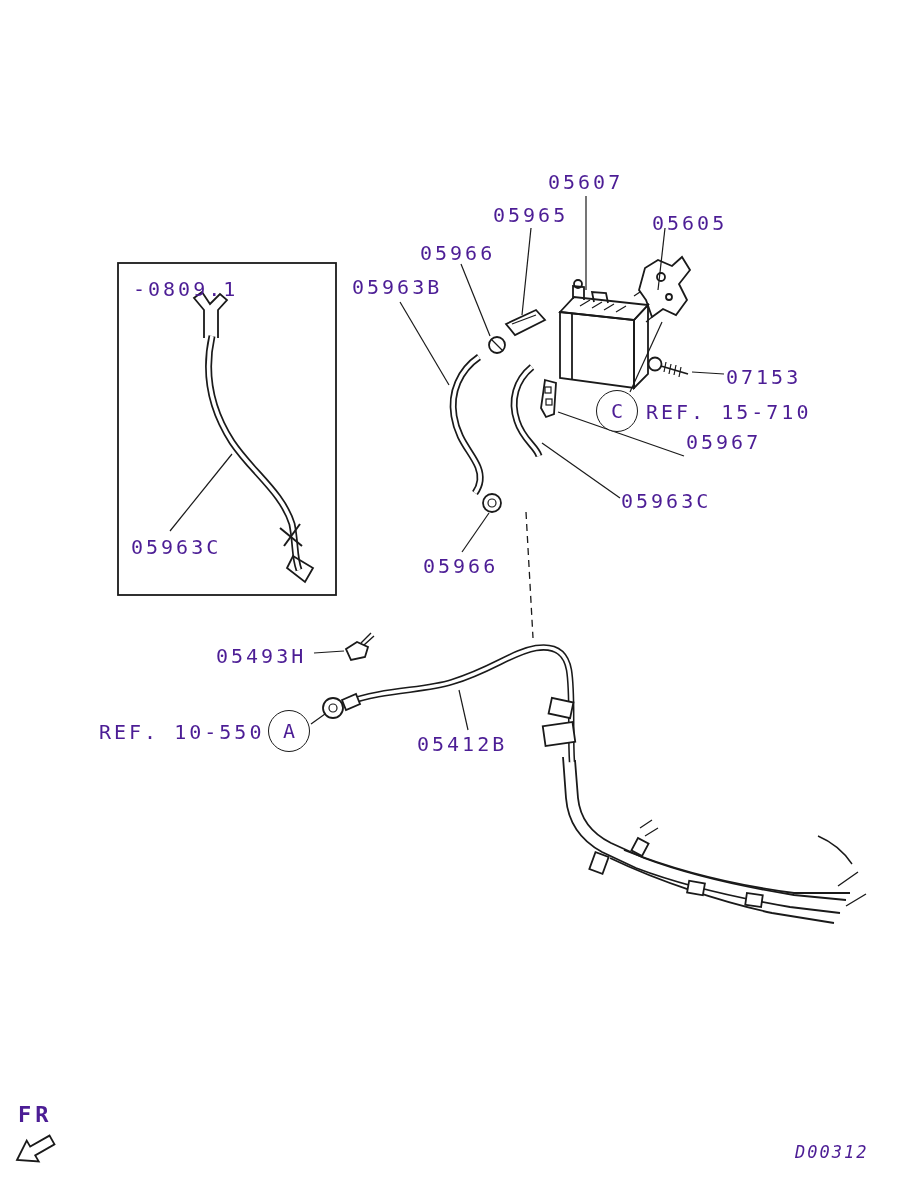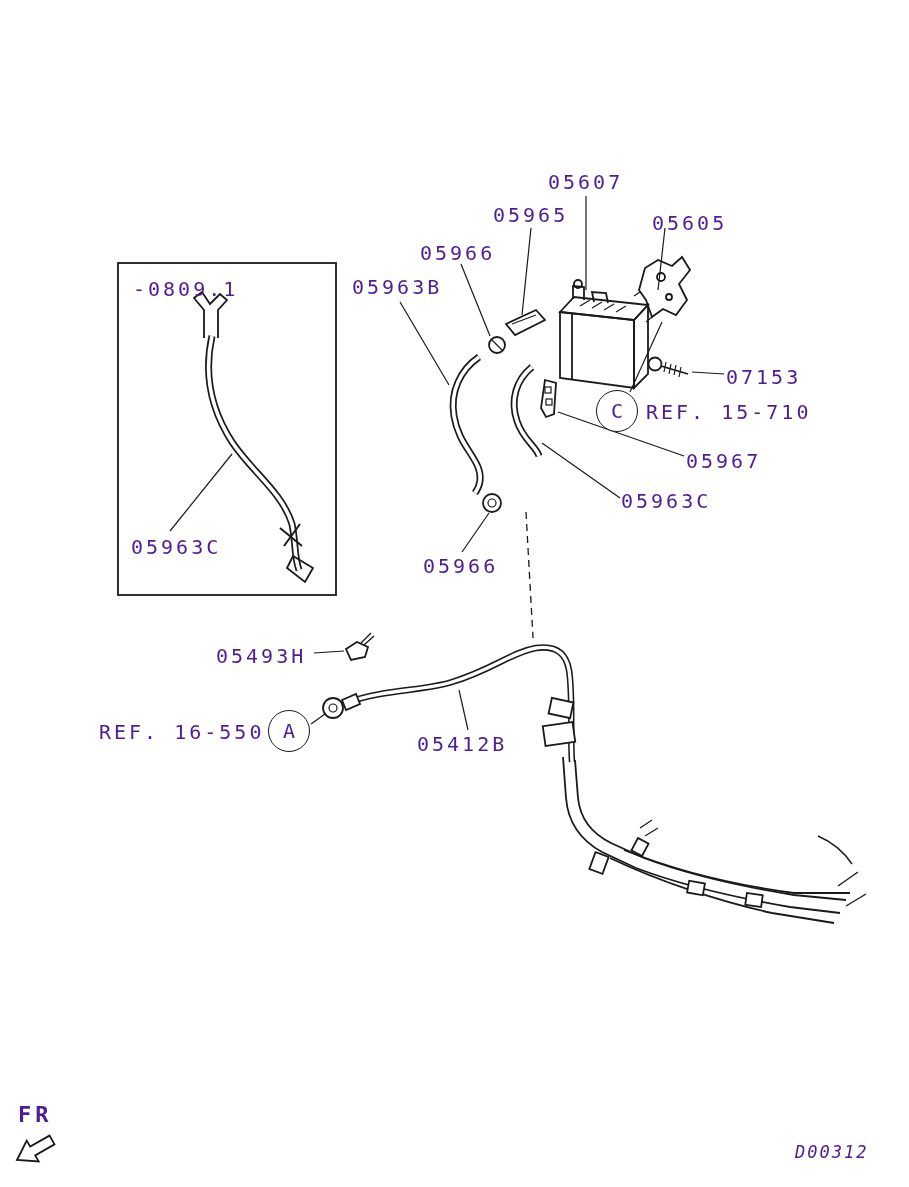--- a/index.html
+++ b/index.html
@@ -157,26 +157,26 @@
   </svg>
 
   <div class="lbl" style="left:548px;top:170px;">05607</div>
   <div class="lbl" style="left:493px;top:203px;">05965</div>
   <div class="lbl" style="left:628px;top:211px;margin-left:24px;">05605</div>
   <div class="lbl" style="left:420px;top:241px;">05966</div>
   <div class="lbl" style="left:352px;top:275px;">05963B</div>
   <div class="lbl" style="left:133px;top:277px;">-0809.1</div>
   <div class="lbl" style="left:726px;top:365px;">07153</div>
   <div class="lbl" style="left:646px;top:400px;">REF. 15-710</div>
-  <div class="lbl" style="left:686px;top:449px;">05967</div>
+  <div class="lbl" style="left:686px;top:430px;">05967</div>
   <div class="lbl" style="left:621px;top:489px;">05963C</div>
   <div class="lbl" style="left:131px;top:535px;">05963C</div>
   <div class="lbl" style="left:423px;top:554px;">05966</div>
   <div class="lbl" style="left:216px;top:644px;">05493H</div>
-  <div class="lbl" style="left:99px;top:720px;">REF. 16-550</div>
+  <div class="lbl" style="left:99px;top:720px;">REF. 10-550</div>
   <div class="lbl" style="left:417px;top:732px;">05412B</div>
 
   <div class="callout" style="left:596px;top:390px;">C</div>
   <div class="callout" style="left:268px;top:710px;">A</div>
 
   <div class="fr" style="left:18px;top:1102px;text-align:right;">FR</div>
   <div class="lbl small" style="left:795px;top:1140px;">D00312</div>
 
 </div>
 

